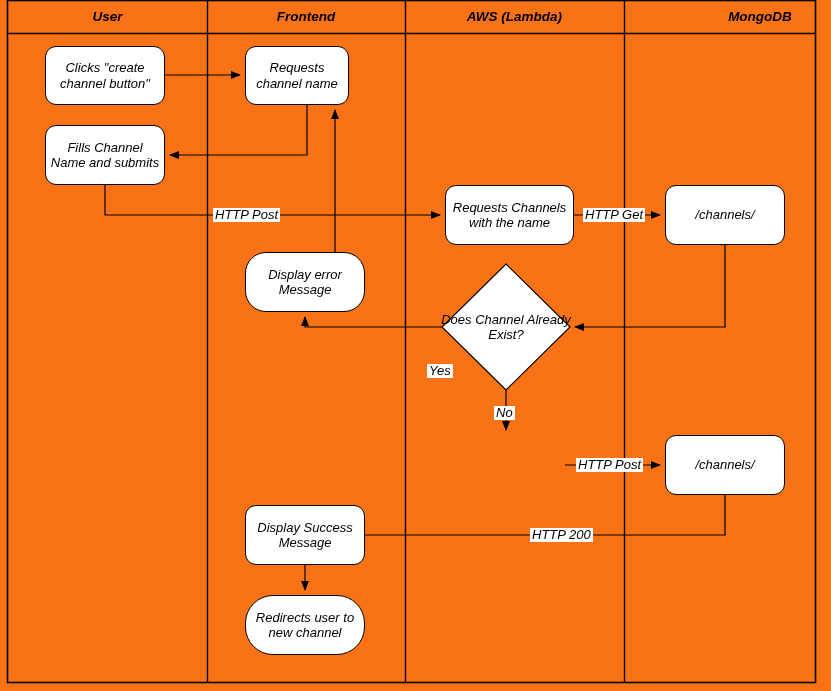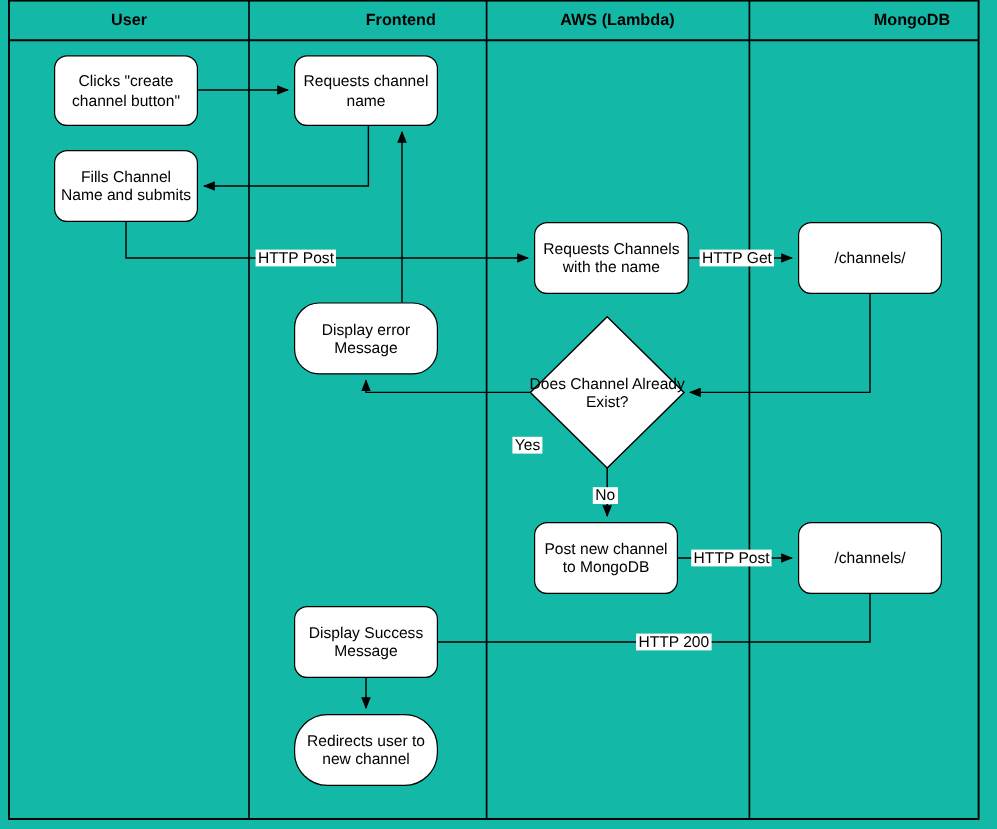--- a/index.html
+++ b/index.html
@@ -8,22 +8,23 @@
     padding: 0;
     background: #ffffff;
   }
   body {
     font-family: "Liberation Sans", sans-serif;
   }
   #canvas {
     position: relative;
     width: 831px;
     height: 691px;
-    background: #14b8a6;
+    background: #f97316;
     overflow: hidden;
+    font-style: italic;
   }
   #diagram-svg {
     position: absolute;
     left: 0;
     top: 0;
     width: 831px;
     height: 691px;
   }
   .lane-header-label {
     position: absolute;
@@ -145,29 +146,29 @@
     <g>
       <path d="M725,495 L725,535 L353,535" fill="none" stroke="#000000" stroke-width="1.2" marker-end="url(#arrow)"></path>
     </g>
 
     <g>
       <path d="M305,565 L305,590" fill="none" stroke="#000000" stroke-width="1.2" marker-end="url(#arrow)"></path>
     </g>
   </svg>
 
   <div class="lane-header-label" style="left:8px; width:199px;">User</div>
-  <div class="lane-header-label" style="left:207px; width:198px;padding-left:28px;">Frontend</div>
+  <div class="lane-header-label" style="left:207px; width:198px;">Frontend</div>
   <div class="lane-header-label" style="left:405px; width:219px;">AWS (Lambda)</div>
   <div class="lane-header-label" style="left:624px; width:192px;padding-left:40px;">MongoDB</div>
 
   <div class="node" style="left:45px; top:46px; width:120px; height:59px;">
     <span>Clicks "create channel button"</span>
   </div>
 
-  <div class="node" style="left:245px; top:46px; width:120px; height:59px;">
+  <div class="node" style="left:245px; top:46px; width:104px; height:59px;">
     <span>Requests channel name</span>
   </div>
 
   <div class="node" style="left:45px; top:125px; width:120px; height:60px;">
     <span>Fills Channel Name and submits</span>
   </div>
 
   <div class="node" style="left:445px; top:185px; width:129px; height:60px;">
     <span>Requests Channels with the name</span>
   </div>
@@ -177,23 +178,20 @@
   </div>
 
   <div class="node" style="left:245px; top:252px; width:120px; height:60px;border-radius:21px;">
     <span>Display error Message</span>
   </div>
 
   <div class="decision" style="left:431px; top:297px; width:150px; height:60px;">
     <span>Does Channel Already Exist?</span>
   </div>
 
-  <div class="node" style="left:445px; top:435px; width:120px; height:60px;">
-    <span>Post new channel to MongoDB</span>
-  </div>
 
   <div class="node" style="left:665px; top:435px; width:120px; height:60px;">
     <span>/channels/</span>
   </div>
 
   <div class="node" style="left:245px; top:505px; width:120px; height:60px;">
     <span>Display Success Message</span>
   </div>
 
   <div class="node" style="left:245px; top:595px; width:120px; height:60px;border-radius:28px;">

